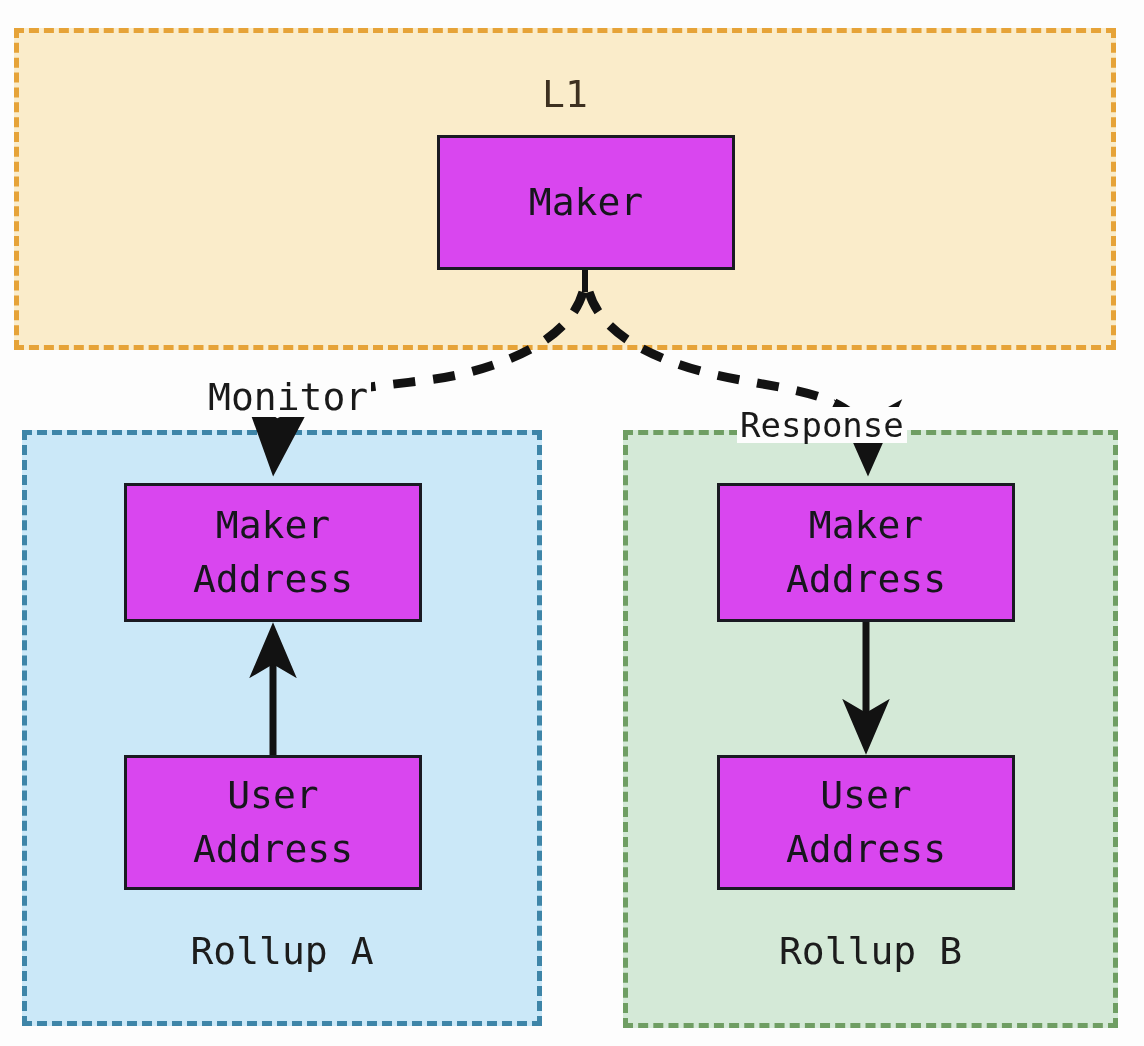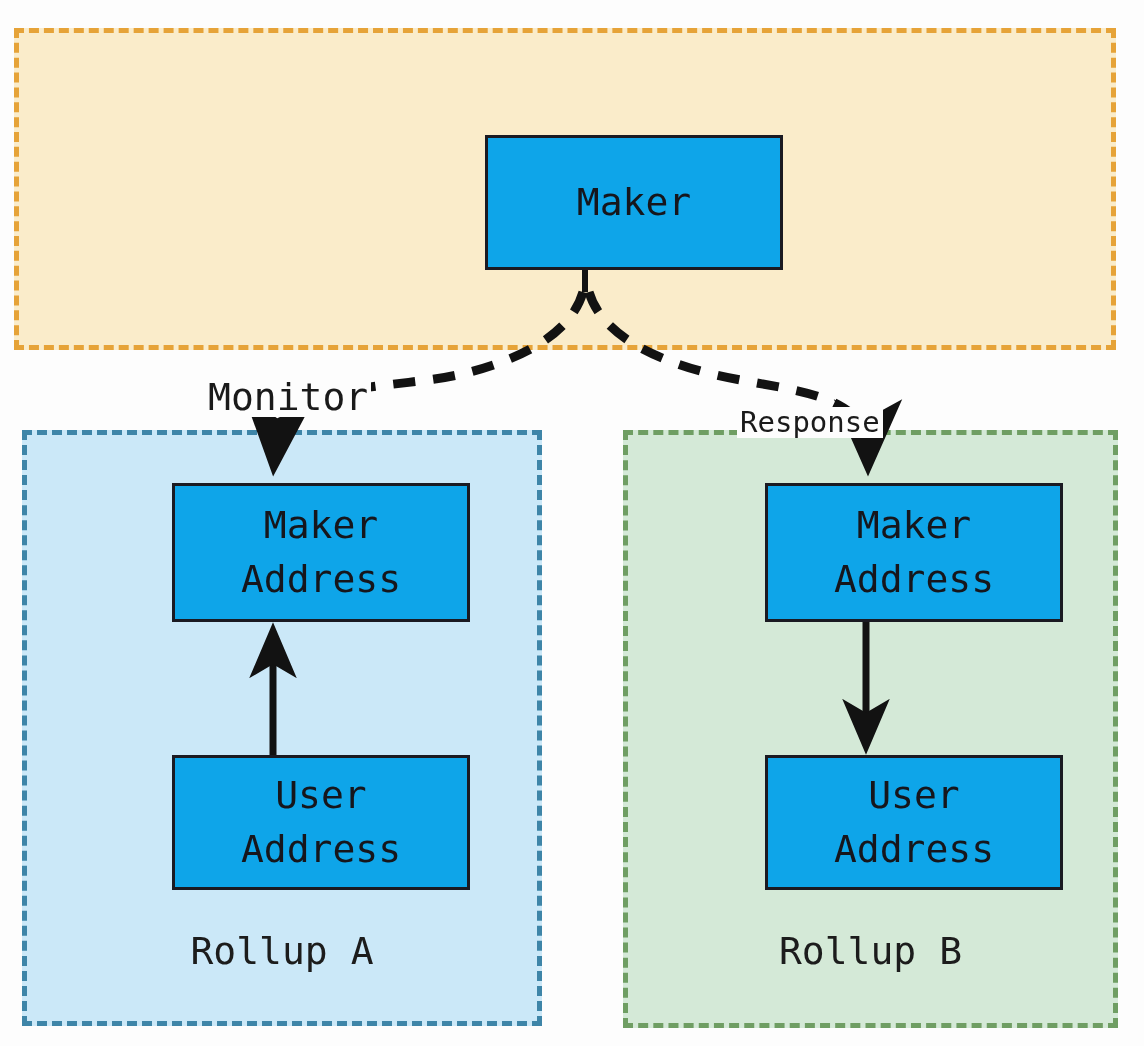--- a/index.html
+++ b/index.html
@@ -72,32 +72,31 @@
     left: 623px;
     top: 932px;
     width: 495px;
     font-size: 38px;
     color: #1c1c1c;
   }
   
   .node {
     position: absolute;
     box-sizing: border-box;
-    background: #0ea5e9;
+    background: #d946ef;
     border: 3px solid #1a1a22;
     display: flex;
     flex-direction: column;
     align-items: center;
     justify-content: center;
     color: #16161c;
     font-size: 38px;
     line-height: 1.42;
     text-align: center;
     white-space: pre;
-    margin-left: 48px;
   }
   #node-l1-maker     { left: 437px; top: 135px; width: 298px; height: 135px; }
   #node-a-maker-addr { left: 124px; top: 483px; width: 298px; height: 139px; }
   #node-a-user-addr  { left: 124px; top: 755px; width: 298px; height: 135px; }
   #node-b-maker-addr { left: 717px; top: 483px; width: 298px; height: 139px; }
   #node-b-user-addr  { left: 717px; top: 755px; width: 298px; height: 135px; }
 
   
   #edge-layer {
     position: absolute;
@@ -110,33 +109,34 @@
   
   .edge-label {
     position: absolute;
     white-space: pre;
     line-height: 1;
     color: #1a1a1a;
     background: #fdfdfd;
     padding: 1px 3px;
   }
   #label-monitor  { left: 205px; top: 377px; font-size: 38px; }
-  #label-response { left: 737px; top: 407px; font-size: 29px; }
+  #label-response { left: 737px; top: 407px; font-size: 34px; }
 </style>
 </head>
 <body>
 
 <div id="canvas">
 
   <div class="group" id="group-l1"></div>
 
   <div class="group" id="group-rollup-a"></div>
 
   <div class="group" id="group-rollup-b"></div>
 
+  <div class="group-caption" id="caption-l1">L1</div>
 
   <div class="group-caption" id="caption-rollup-a">Rollup A</div>
 
   <div class="group-caption" id="caption-rollup-b">Rollup B</div>
 
   <svg id="edge-layer" viewBox="0 0 1144 1046" xmlns="http://www.w3.org/2000/svg">
     <defs>
       <marker id="arrowhead" markerWidth="10" markerHeight="10" refX="7.2" refY="4" orient="auto" markerUnits="strokeWidth">
         <path d="M0,0.2 L8.6,4 L0,7.8 L2.1,4 Z" fill="#121212"></path>
       </marker>

